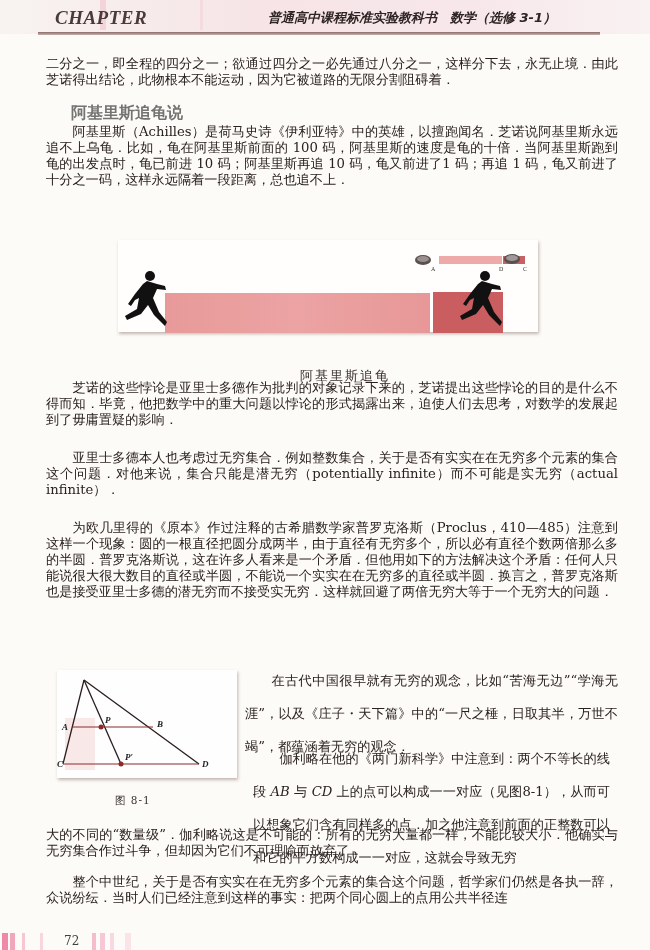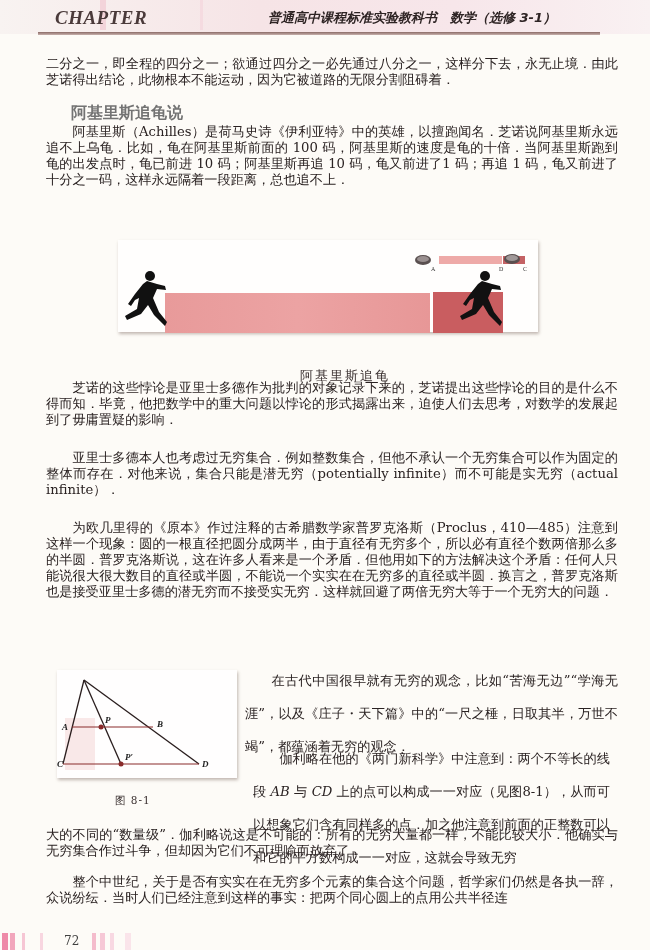--- a/index.html
+++ b/index.html
@@ -85,21 +85,21 @@
     <circle cx="27" cy="6" r="5" fill="#111"></circle>
     <path d="M24 11 L34 14 L42 16 L43 20 L34 19 L30 28 L36 42 L44 52 L42 56 L31 45 L25 35 L18 44 L4 50 L2 46 L14 39 L16 28 L12 30 L8 36 L5 34 L12 24 L20 14 Z" fill="#111"></path>
   </svg>
 </div>
 <div class="caption1">阿基里斯追龟</div>
 
 <div class="text" style="top:380px;">
   <p class="indent">芝诺的这些悖论是亚里士多德作为批判的对象记录下来的，芝诺提出这些悖论的目的是什么不得而知．毕竟，他把数学中的重大问题以悖论的形式揭露出来，迫使人们去思考，对数学的发展起到了毋庸置疑的影响．</p>
 </div>
 <div class="text" style="top:450px;">
-  <p class="indent">亚里士多德本人也考虑过无穷集合．例如整数集合，但他不承认一个无穷集合可以作为固定的整体而存在．对他来说，集合只能是潜无穷（potentially infinite）而不可能是实无穷（actual infinite）．</p>
+  <p class="indent">亚里士多德本人也考虑过无穷集合．例如整数集合，关于是否有实实在在无穷多个元素的集合这个问题．对他来说，集合只能是潜无穷（potentially infinite）而不可能是实无穷（actual infinite）．</p>
 </div>
 <div class="text" style="top:520px;">
   <p class="indent">为欧几里得的《原本》作过注释的古希腊数学家普罗克洛斯（Proclus，410—485）注意到这样一个现象：圆的一根直径把圆分成两半，由于直径有无穷多个，所以必有直径个数两倍那么多的半圆．普罗克洛斯说，这在许多人看来是一个矛盾．但他用如下的方法解决这个矛盾：任何人只能说很大很大数目的直径或半圆，不能说一个实实在在无穷多的直径或半圆．换言之，普罗克洛斯也是接受亚里士多德的潜无穷而不接受实无穷．这样就回避了两倍无穷大等于一个无穷大的问题．</p>
 </div>
 
 <div class="figure2">
   <svg width="180" height="108" viewBox="0 0 180 108">
     <rect x="8" y="48" width="30" height="52" fill="#f6dede" opacity="0.7"></rect>
     <g stroke="#2a1e1e" stroke-width="1.3" fill="none">
       <line x1="27" y1="10" x2="6" y2="94"></line>

